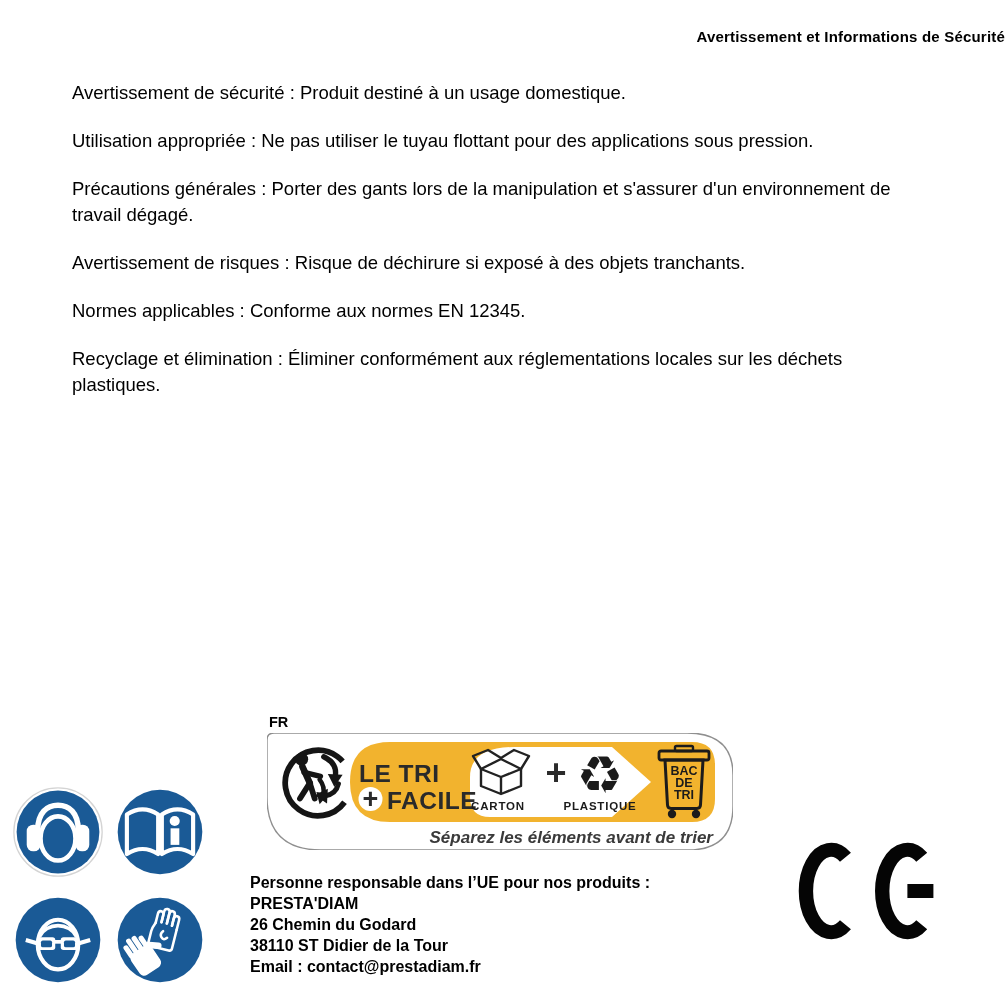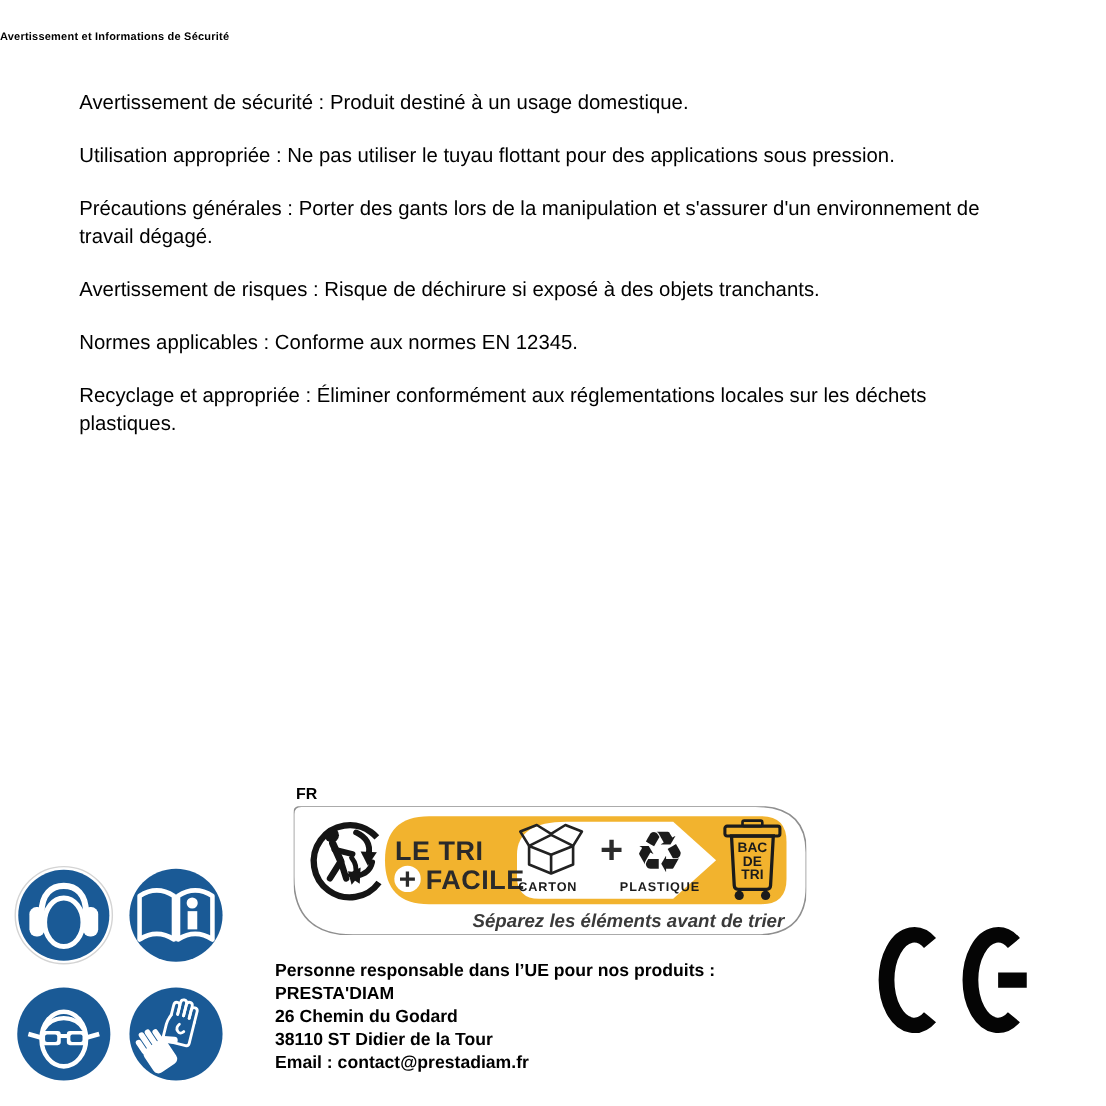--- a/index.html
+++ b/index.html
@@ -1,22 +1,22 @@
 <!DOCTYPE html>
 <html><head>
 <meta charset="utf-8">
 <style>
   html,body{margin:0;padding:0;background:#fff;}
   .page{
     position:relative;width:1005px;height:1005px;background:#fff;overflow:hidden;
     font-family:"Liberation Sans","DejaVu Sans",sans-serif;color:#000;
   }
   .title{
-    position:absolute;top:28px;left:0;width:100%;text-align:left;
-    font-size:10px;font-weight:700;letter-spacing:0.2px;
+    position:absolute;top:28px;left:0;width:100%;text-align:right;
+    font-size:15px;font-weight:700;letter-spacing:0.2px;
   }
   .bodytext{
     position:absolute;left:72px;top:80px;width:900px;
     font-size:18.5px;line-height:26px;
   }
   .bodytext p{margin:0 0 22px 0;white-space:pre-line;}
   .icons-grid{position:absolute;left:12px;top:786px;width:200px;height:200px;}
   .iso-icon{position:absolute;width:92px;height:92px;}
   .iso-icon.i1{left:0;top:0;}
   .iso-icon.i2{left:102px;top:0;}
@@ -38,21 +38,21 @@
 
   <div class="title">Avertissement et Informations de Sécurité</div>
 
   <div class="bodytext">
     <p>Avertissement de sécurité : Produit destiné à un usage domestique.</p>
     <p>Utilisation appropriée : Ne pas utiliser le tuyau flottant pour des applications sous pression.</p>
     <p>Précautions générales : Porter des gants lors de la manipulation et s'assurer d'un environnement de
 travail dégagé.</p>
     <p>Avertissement de risques : Risque de déchirure si exposé à des objets tranchants.</p>
     <p>Normes applicables : Conforme aux normes EN 12345.</p>
-    <p>Recyclage et appropriée : Éliminer conformément aux réglementations locales sur les déchets
+    <p>Recyclage et élimination : Éliminer conformément aux réglementations locales sur les déchets
 plastiques.</p>
   </div>
 
   <div class="icons-grid">
 
     <svg class="iso-icon i1" viewBox="0 0 100 100">
       <circle cx="50" cy="50" r="48" fill="none" stroke="#d4d4d4" stroke-width="1.4"></circle>
       <circle cx="50" cy="50" r="45" fill="#1a5a96"></circle>
       <path d="M28,48 C28,29 38,21 50,21 C62,21 72,29 72,48" fill="none" stroke="#fff" stroke-width="6"></path>
       <ellipse cx="50" cy="57" rx="19" ry="24" fill="none" stroke="#fff" stroke-width="5"></ellipse>

